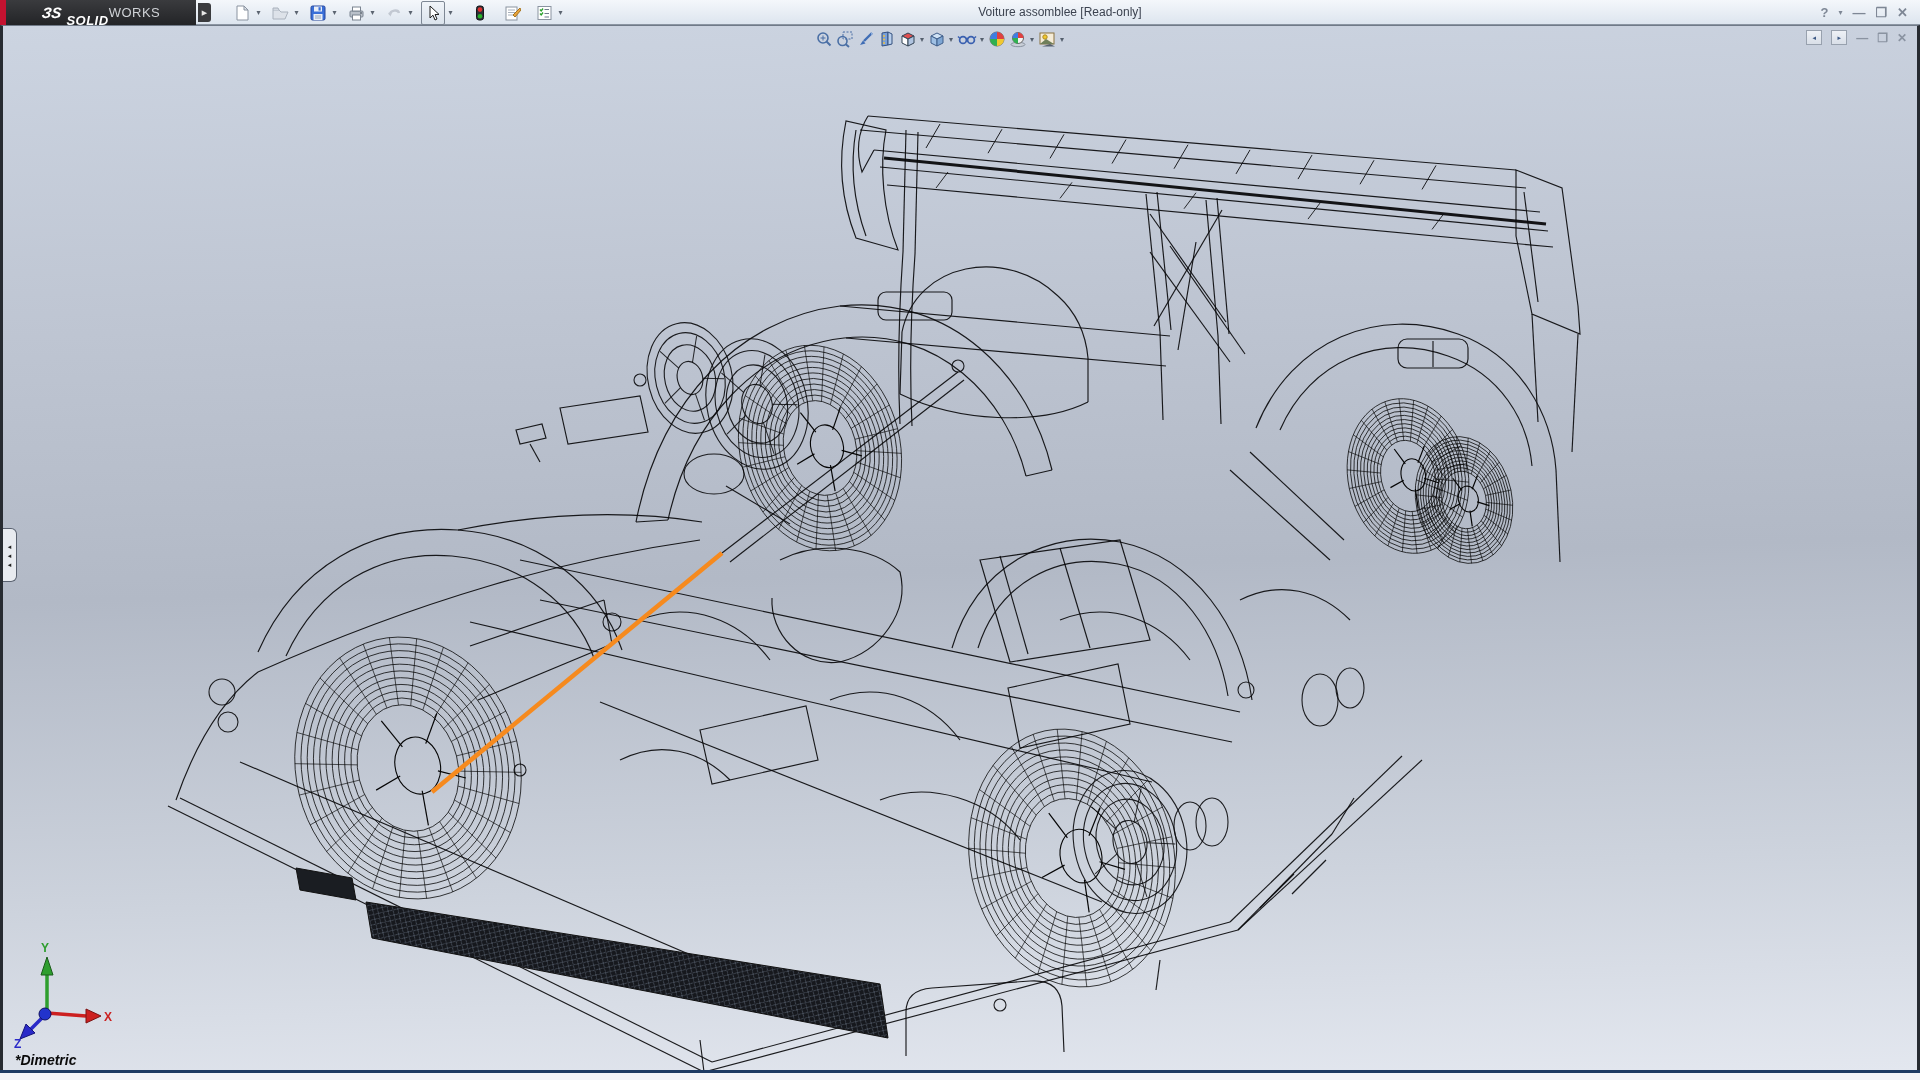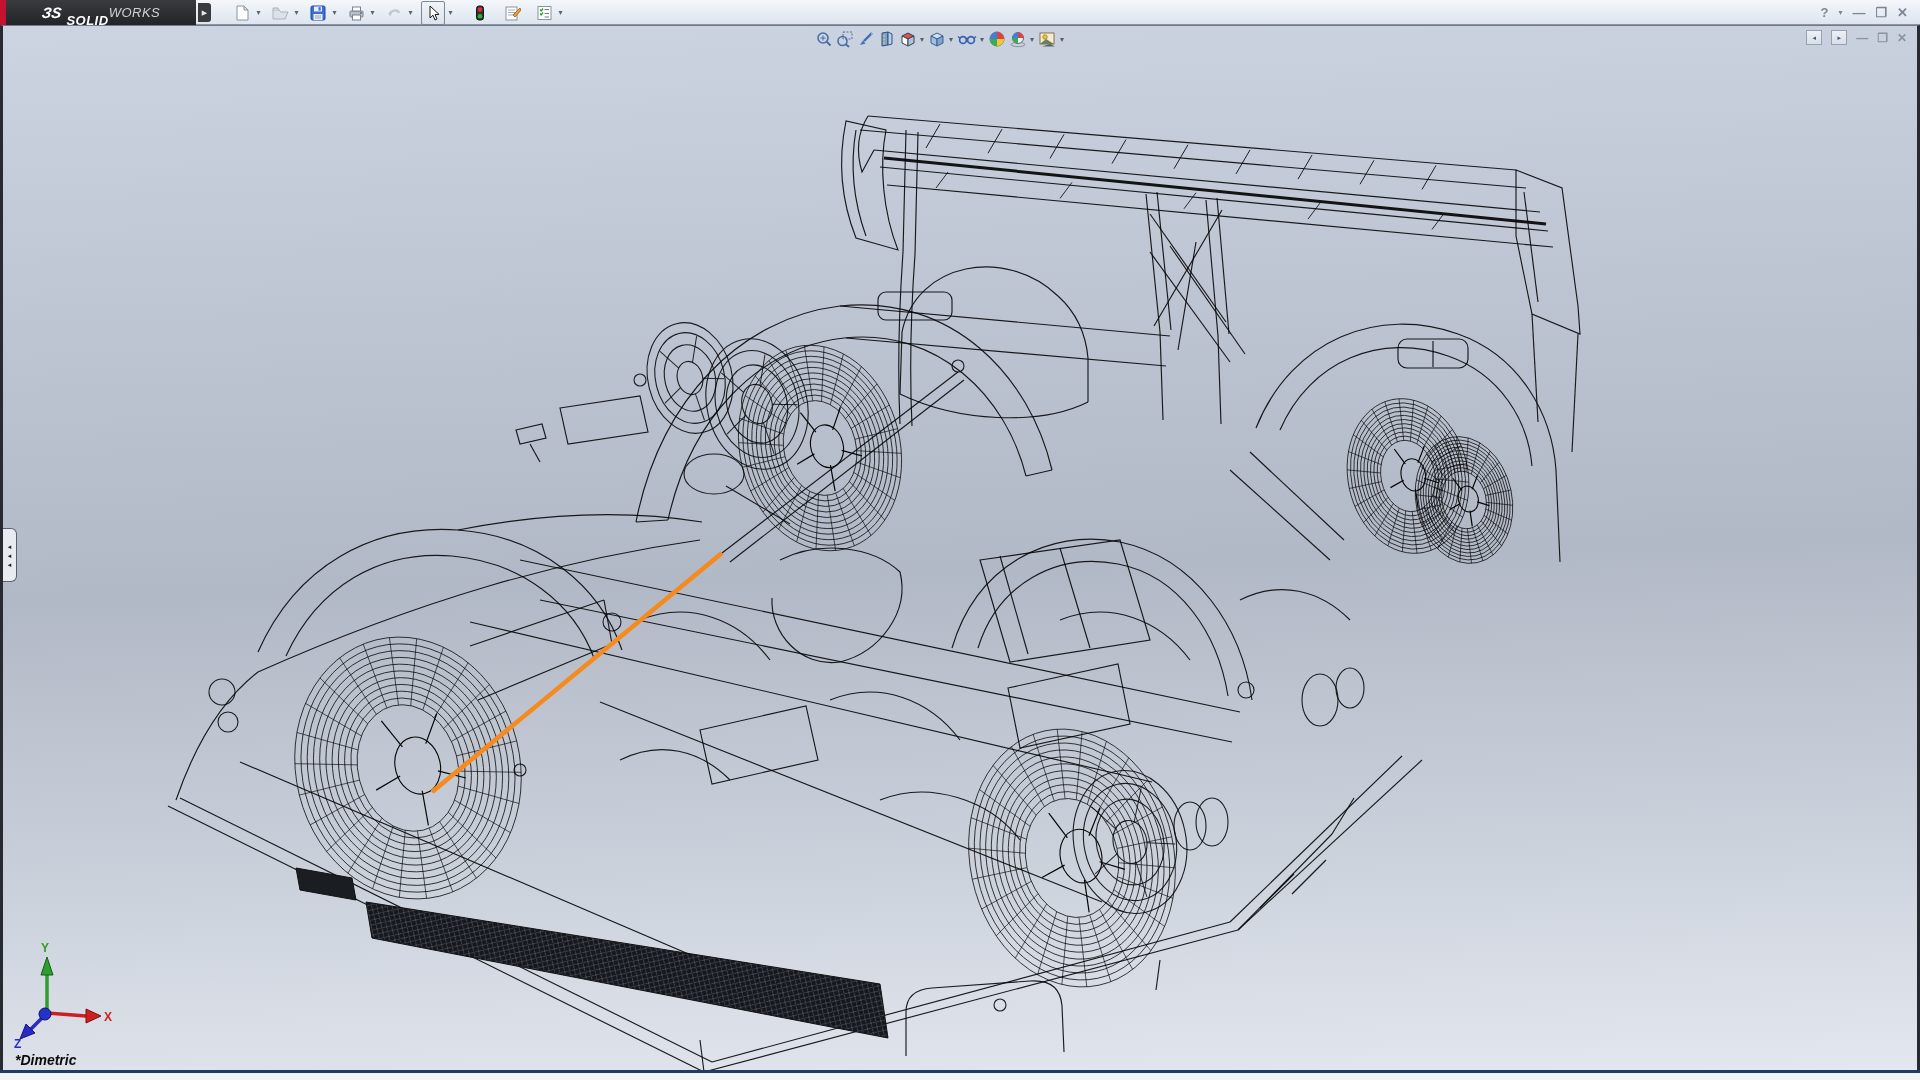--- a/index.html
+++ b/index.html
@@ -8,21 +8,21 @@
 
   
   .titlebar{position:absolute;top:0;left:0;width:1920px;height:25px;
     background:linear-gradient(#f4f7fb,#dde5ef);
     border-bottom:1px solid #8b95a2;box-sizing:border-box;display:flex;align-items:center;}
   .brand-red{position:absolute;left:0;top:0;width:6px;height:25px;background:#c41230;}
   .logo-block{position:absolute;left:6px;top:0;width:190px;height:25px;
     background:linear-gradient(#3a3b3e,#232427);display:flex;align-items:center;justify-content:center;}
   .logo-glyph{color:#fff;font-style:italic;font-weight:bold;font-size:15px;margin-right:5px;transform:skewX(-8deg);}
   .logo-bold{color:#fff;font-weight:bold;font-size:13px;font-style:italic;letter-spacing:.5px;margin-top:16px;}
-  .logo-light{color:#cfd2d6;font-size:13px;font-style:italic;letter-spacing:.5px;}
+  .logo-light{color:#cfd2d6;font-size:13px;letter-spacing:.5px;}
   .flyout-tab{position:absolute;left:198px;top:3px;width:13px;height:19px;background:#3a3b3e;
     border-radius:0 3px 3px 0;display:flex;align-items:center;justify-content:center;}
   .flyout-tab span{color:#e8e8e8;font-size:7px;}
   .tb-row{position:absolute;left:225px;top:0;height:25px;display:flex;align-items:center;}
   .tb-btn{height:22px;min-width:22px;display:flex;align-items:center;justify-content:center;margin-left:6px;}
   .tb-caret{font-size:8px;color:#5b6470;margin-left:1px;width:9px;text-align:center;}
   .pressed{border:1px solid #7d8794;background:linear-gradient(#f0f4f9,#dbe3ec);border-radius:2px;}
   .title-text{position:absolute;left:200px;right:0;top:0;height:25px;line-height:25px;
     text-align:center;font-size:12px;color:#3c4350;}
   .win-controls{position:absolute;right:12px;top:0;height:25px;display:flex;align-items:center;gap:10px;}
@@ -150,20 +150,21 @@
         <path d="M4,4.5 l1.2,1.4 l1.8,-2.4" fill="none" stroke="#2aa02a" stroke-width="1.3"></path>
         <line x1="8.5" y1="4.5" x2="13" y2="4.5" stroke="#6f7c8c"></line>
         <path d="M4,8.5 l1.2,1.4 l1.8,-2.4" fill="none" stroke="#2aa02a" stroke-width="1.3"></path>
         <line x1="8.5" y1="8.5" x2="13" y2="8.5" stroke="#6f7c8c"></line>
         <line x1="8.5" y1="12" x2="13" y2="12" stroke="#6f7c8c"></line>
       </svg>
     </div>
       <span class="tb-caret">▾</span>
   </div>
 
+  <div class="title-text">Voiture assomblee [Read-only]</div>
 
   <div class="win-controls">
     <span class="win-glyph">?</span>
     <span class="win-caret">▾</span>
     <span class="win-glyph">—</span>
     <span class="win-glyph">❐</span>
     <span class="win-glyph">✕</span>
   </div>
 </div>
 

